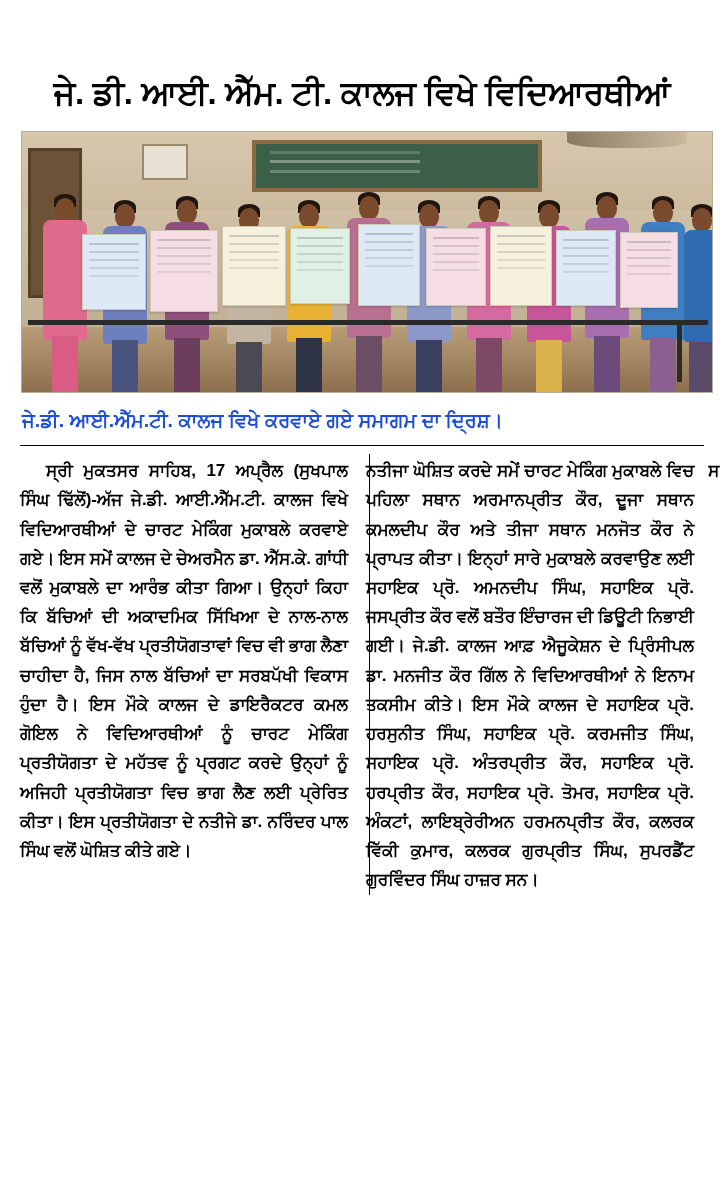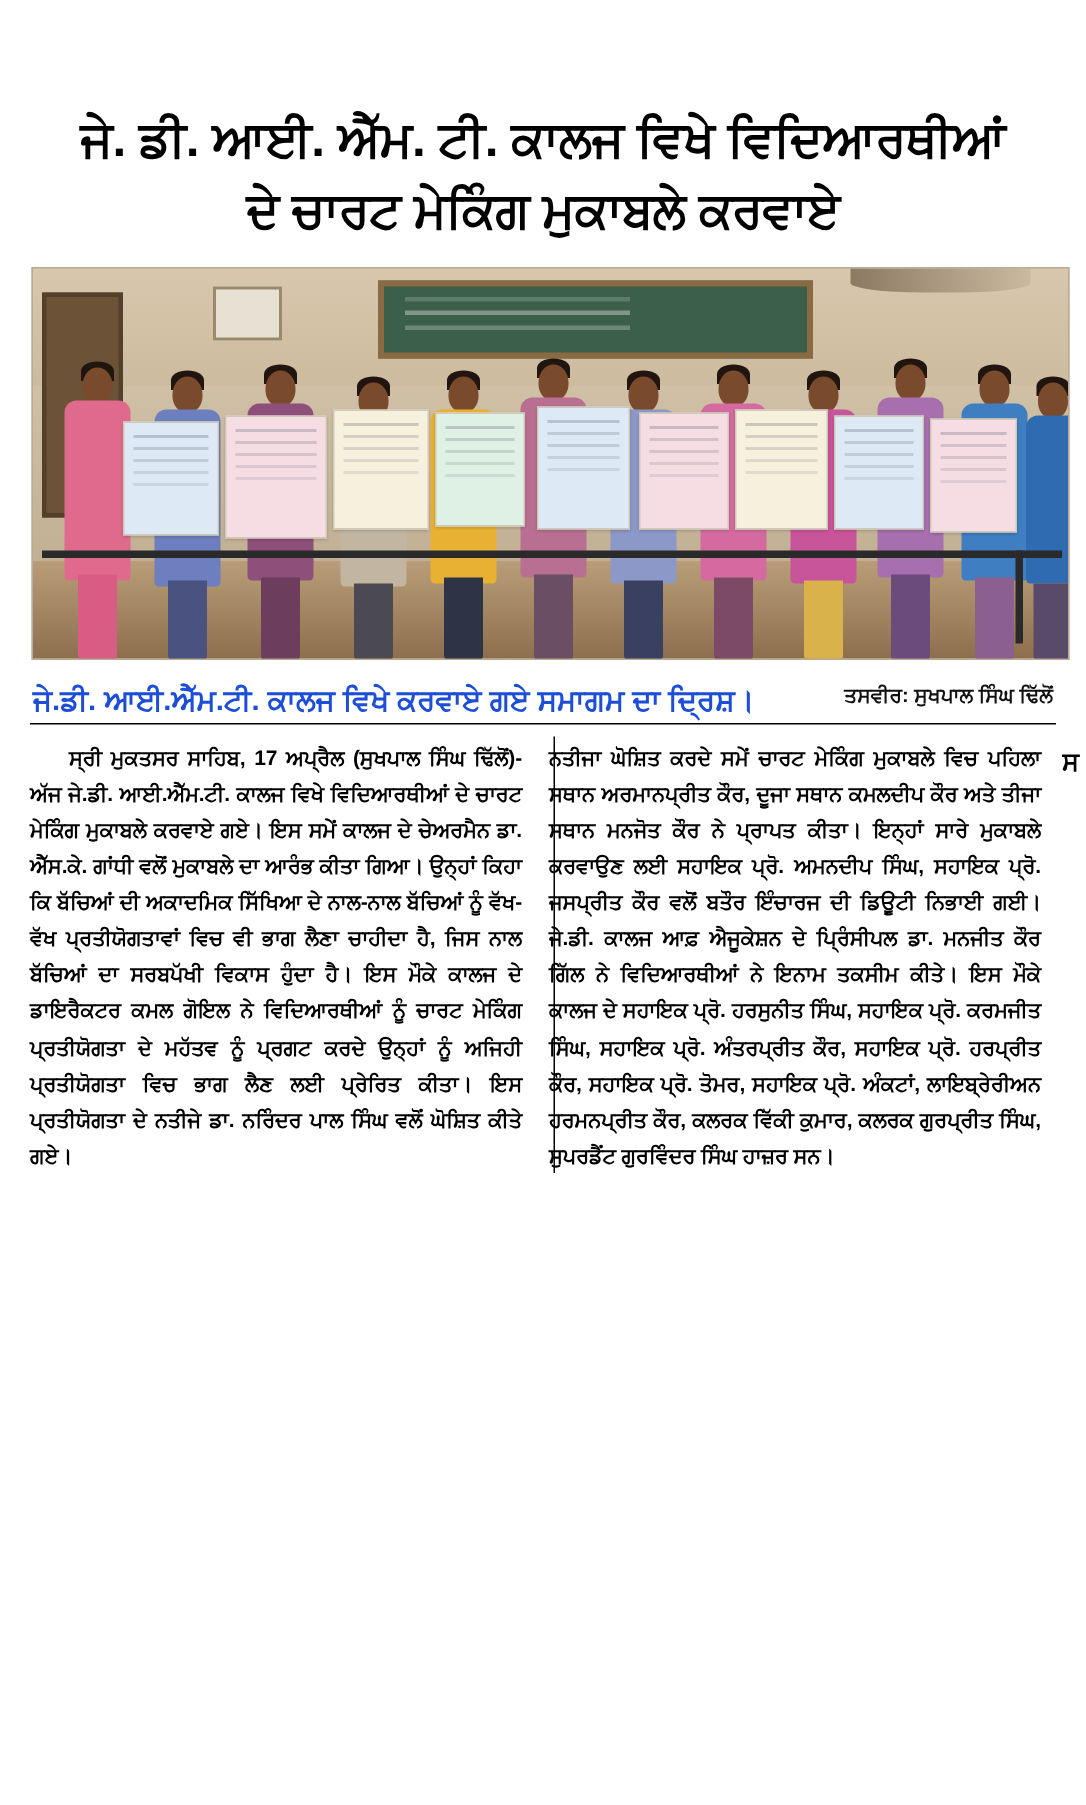--- a/index.html
+++ b/index.html
@@ -162,21 +162,21 @@
   }
   
   .columns {
     display: flex;
     gap: 18px;
     margin: 10px 2px 0 2px;
     position: relative;
   }
   .col {
     width: 328px;
-    font-size: 14px;
+    font-size: 17px;
     line-height: 1.72;
     text-align: justify;
     text-align-last: left;
     font-weight: bold;
     color: #000;
     letter-spacing: -0.1px;
   }
   .col p { margin: 0; }
   .col p.indent { text-indent: 26px; }
   .vrule {
@@ -200,21 +200,20 @@
     white-space: nowrap;
   }
 </style>
 </head>
 <body>
 
 <div class="page">
 
   <div class="headline">
     <span class="line">ਜੇ. ਡੀ. ਆਈ. ਐੱਮ. ਟੀ. ਕਾਲਜ ਵਿਖੇ ਵਿਦਿਆਰਥੀਆਂ</span>
-    <span class="line">ਦੇ ਚਾਰਟ ਮੇਕਿੰਗ ਮੁਕਾਬਲੇ ਕਰਵਾਏ</span>
   </div>
 
   <div class="photo-wrap">
     <div class="photo">
       <div class="wall-top"></div>
       <div class="wall-mid"></div>
       <div class="floor"></div>
       <div class="fan"></div>
       <div class="board"></div>
       <div class="notice"></div>
@@ -323,21 +322,20 @@
             <div class="scribble"></div>
           </div>
       </div>
 
       <div class="rod"></div>
       <div class="rodleg"></div>
     </div>
   </div>
 
   <div class="caption">ਜੇ.ਡੀ. ਆਈ.ਐੱਮ.ਟੀ. ਕਾਲਜ ਵਿਖੇ ਕਰਵਾਏ ਗਏ ਸਮਾਗਮ ਦਾ ਦ੍ਰਿਸ਼।</div>
-  <div class="credit">ਤਸਵੀਰ: ਸੁਖਪਾਲ ਸਿੰਘ ਢਿੱਲੋਂ</div>
 
   <hr class="rule">
 
   <div class="columns">
     <div class="vrule"></div>
     <div class="col">
       <p class="indent">ਸ੍ਰੀ ਮੁਕਤਸਰ ਸਾਹਿਬ, 17 ਅਪ੍ਰੈਲ (ਸੁਖਪਾਲ ਸਿੰਘ ਢਿੱਲੋਂ)-ਅੱਜ ਜੇ.ਡੀ. ਆਈ.ਐੱਮ.ਟੀ. ਕਾਲਜ ਵਿਖੇ ਵਿਦਿਆਰਥੀਆਂ ਦੇ ਚਾਰਟ ਮੇਕਿੰਗ ਮੁਕਾਬਲੇ ਕਰਵਾਏ ਗਏ। ਇਸ ਸਮੇਂ ਕਾਲਜ ਦੇ ਚੇਅਰਮੈਨ ਡਾ. ਐੱਸ.ਕੇ. ਗਾਂਧੀ ਵਲੋਂ ਮੁਕਾਬਲੇ ਦਾ ਆਰੰਭ ਕੀਤਾ ਗਿਆ। ਉਨ੍ਹਾਂ ਕਿਹਾ ਕਿ ਬੱਚਿਆਂ ਦੀ ਅਕਾਦਮਿਕ ਸਿੱਖਿਆ ਦੇ ਨਾਲ-ਨਾਲ ਬੱਚਿਆਂ ਨੂੰ ਵੱਖ-ਵੱਖ ਪ੍ਰਤੀਯੋਗਤਾਵਾਂ ਵਿਚ ਵੀ ਭਾਗ ਲੈਣਾ ਚਾਹੀਦਾ ਹੈ, ਜਿਸ ਨਾਲ ਬੱਚਿਆਂ ਦਾ ਸਰਬਪੱਖੀ ਵਿਕਾਸ ਹੁੰਦਾ ਹੈ। ਇਸ ਮੌਕੇ ਕਾਲਜ ਦੇ ਡਾਇਰੈਕਟਰ ਕਮਲ ਗੋਇਲ ਨੇ ਵਿਦਿਆਰਥੀਆਂ ਨੂੰ ਚਾਰਟ ਮੇਕਿੰਗ ਪ੍ਰਤੀਯੋਗਤਾ ਦੇ ਮਹੱਤਵ ਨੂੰ ਪ੍ਰਗਟ ਕਰਦੇ ਉਨ੍ਹਾਂ ਨੂੰ ਅਜਿਹੀ ਪ੍ਰਤੀਯੋਗਤਾ ਵਿਚ ਭਾਗ ਲੈਣ ਲਈ ਪ੍ਰੇਰਿਤ ਕੀਤਾ। ਇਸ ਪ੍ਰਤੀਯੋਗਤਾ ਦੇ ਨਤੀਜੇ ਡਾ. ਨਰਿੰਦਰ ਪਾਲ ਸਿੰਘ ਵਲੋਂ ਘੋਸ਼ਿਤ ਕੀਤੇ ਗਏ।</p>
     </div>
     <div class="col">
       <p>ਨਤੀਜਾ ਘੋਸ਼ਿਤ ਕਰਦੇ ਸਮੇਂ ਚਾਰਟ ਮੇਕਿੰਗ ਮੁਕਾਬਲੇ ਵਿਚ ਪਹਿਲਾ ਸਥਾਨ ਅਰਮਾਨਪ੍ਰੀਤ ਕੌਰ, ਦੂਜਾ ਸਥਾਨ ਕਮਲਦੀਪ ਕੌਰ ਅਤੇ ਤੀਜਾ ਸਥਾਨ ਮਨਜੋਤ ਕੌਰ ਨੇ ਪ੍ਰਾਪਤ ਕੀਤਾ। ਇਨ੍ਹਾਂ ਸਾਰੇ ਮੁਕਾਬਲੇ ਕਰਵਾਉਣ ਲਈ ਸਹਾਇਕ ਪ੍ਰੋ. ਅਮਨਦੀਪ ਸਿੰਘ, ਸਹਾਇਕ ਪ੍ਰੋ. ਜਸਪ੍ਰੀਤ ਕੌਰ ਵਲੋਂ ਬਤੌਰ ਇੰਚਾਰਜ ਦੀ ਡਿਊਟੀ ਨਿਭਾਈ ਗਈ। ਜੇ.ਡੀ. ਕਾਲਜ ਆਫ਼ ਐਜੂਕੇਸ਼ਨ ਦੇ ਪ੍ਰਿੰਸੀਪਲ ਡਾ. ਮਨਜੀਤ ਕੌਰ ਗਿੱਲ ਨੇ ਵਿਦਿਆਰਥੀਆਂ ਨੇ ਇਨਾਮ ਤਕਸੀਮ ਕੀਤੇ। ਇਸ ਮੌਕੇ ਕਾਲਜ ਦੇ ਸਹਾਇਕ ਪ੍ਰੋ. ਹਰਸੁਨੀਤ ਸਿੰਘ, ਸਹਾਇਕ ਪ੍ਰੋ. ਕਰਮਜੀਤ ਸਿੰਘ, ਸਹਾਇਕ ਪ੍ਰੋ. ਅੰਤਰਪ੍ਰੀਤ ਕੌਰ, ਸਹਾਇਕ ਪ੍ਰੋ. ਹਰਪ੍ਰੀਤ ਕੌਰ, ਸਹਾਇਕ ਪ੍ਰੋ. ਤੋਮਰ, ਸਹਾਇਕ ਪ੍ਰੋ. ਅੰਕਟਾਂ, ਲਾਇਬ੍ਰੇਰੀਅਨ ਹਰਮਨਪ੍ਰੀਤ ਕੌਰ, ਕਲਰਕ ਵਿੱਕੀ ਕੁਮਾਰ, ਕਲਰਕ ਗੁਰਪ੍ਰੀਤ ਸਿੰਘ, ਸੁਪਰਡੈਂਟ ਗੁਰਵਿੰਦਰ ਸਿੰਘ ਹਾਜ਼ਰ ਸਨ।</p>

